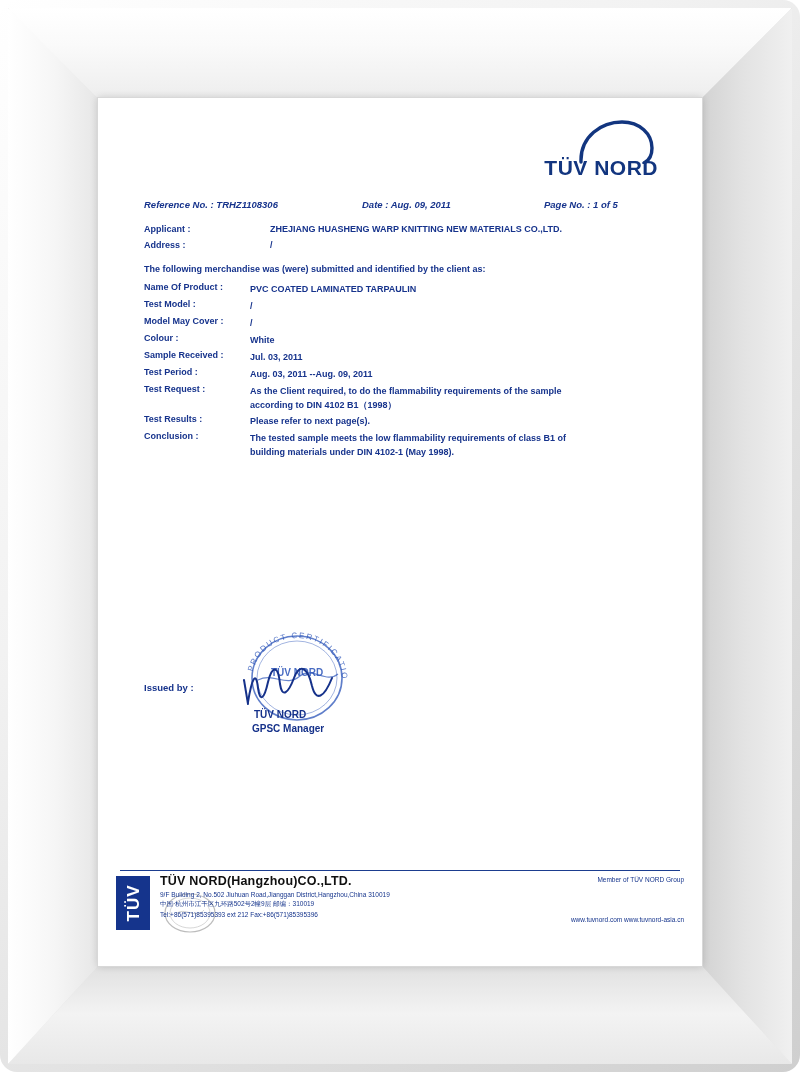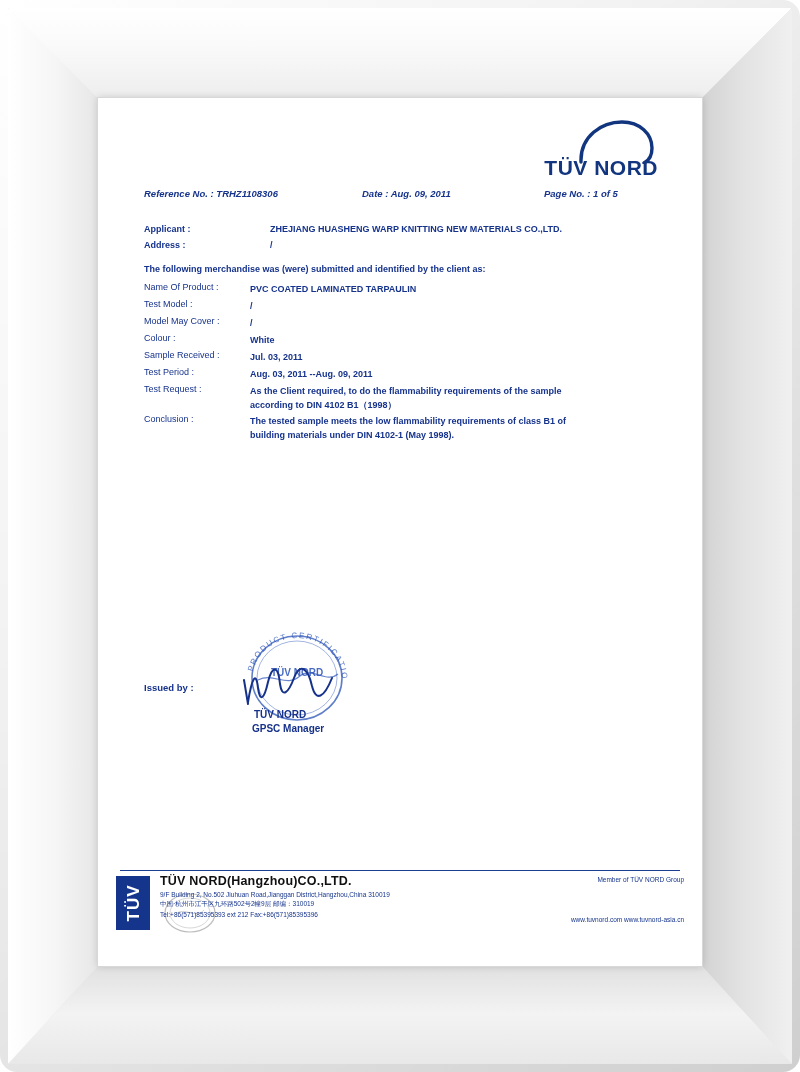--- a/index.html
+++ b/index.html
@@ -65,37 +65,37 @@
     font-family:"Liberation Sans", sans-serif;
     font-weight:bold;font-size:21px;letter-spacing:.5px;color:#12357f;
     white-space:nowrap;
   }
   #title-block{position:absolute;left:42px;top:76px;width:512px;}
   #report-title{
     font-size:21px;font-weight:bold;letter-spacing:.4px;color:#111;
     font-family:"Liberation Sans", sans-serif;
   }
   .meta-row{
-    position:relative;margin-top:10px;height:14px;font-size:9.5px;color:#16338c;
+    position:relative;margin-top:21px;height:14px;font-size:9.5px;color:#16338c;
     font-style:italic;font-weight:bold;
   }
   .meta-row .m-ref{position:absolute;left:0;top:0;}
   .meta-row .m-date{position:absolute;left:218px;top:0;}
   .meta-row .m-page{position:absolute;left:400px;top:0;}
 
   #field-block{position:absolute;left:42px;top:122px;width:520px;font-size:9px;color:#16338c;}
   .frow{position:relative;height:16px;}
   .flabel{position:absolute;left:0;top:0;width:120px;font-weight:bold;}
   .fvalue{position:absolute;left:126px;top:0;right:0;font-weight:bold;}
   #intro-line{
     position:absolute;left:42px;top:162px;font-size:9px;color:#16338c;font-weight:bold;
   }
   #detail-block{position:absolute;left:42px;top:180px;width:520px;font-size:9px;color:#16338c;}
   .drow{position:relative;min-height:15px;margin-bottom:2px;}
-  .dlabel{position:absolute;left:0;top:0;width:120px;font-weight:normal;}
+  .dlabel{position:absolute;left:0;top:0;width:120px;font-weight:bold;}
   .dvalue{margin-left:106px;font-weight:bold;line-height:14px;}
   .dvalue span{display:block;}
 
   
   #issued-label{position:absolute;left:42px;top:580px;font-size:9.5px;color:#16338c;font-weight:bold;}
   #stamp{
     position:absolute;left:132px;top:526px;width:126px;height:96px;
   }
   #stamp svg{position:absolute;left:0;top:0;}
   #sign-org{
@@ -230,20 +230,26 @@
 
       <div class="drow">
         <div class="dlabel">Test Request :</div>
         <div class="dvalue">
           <span>As the Client required, to do the flammability requirements of the sample</span>
           <span>according to DIN 4102 B1（1998）</span>
         </div>
       </div>
 
 
+      <div class="drow">
+        <div class="dlabel">Test Results :</div>
+        <div class="dvalue">
+          <span>Please refer to next page(s).</span>
+        </div>
+      </div>
 
       <div class="drow">
         <div class="dlabel">Conclusion :</div>
         <div class="dvalue">
           <span>The tested sample meets the low flammability requirements of class B1 of</span>
           <span>building materials under DIN 4102-1 (May 1998).</span>
         </div>
       </div>
 
     </div>

